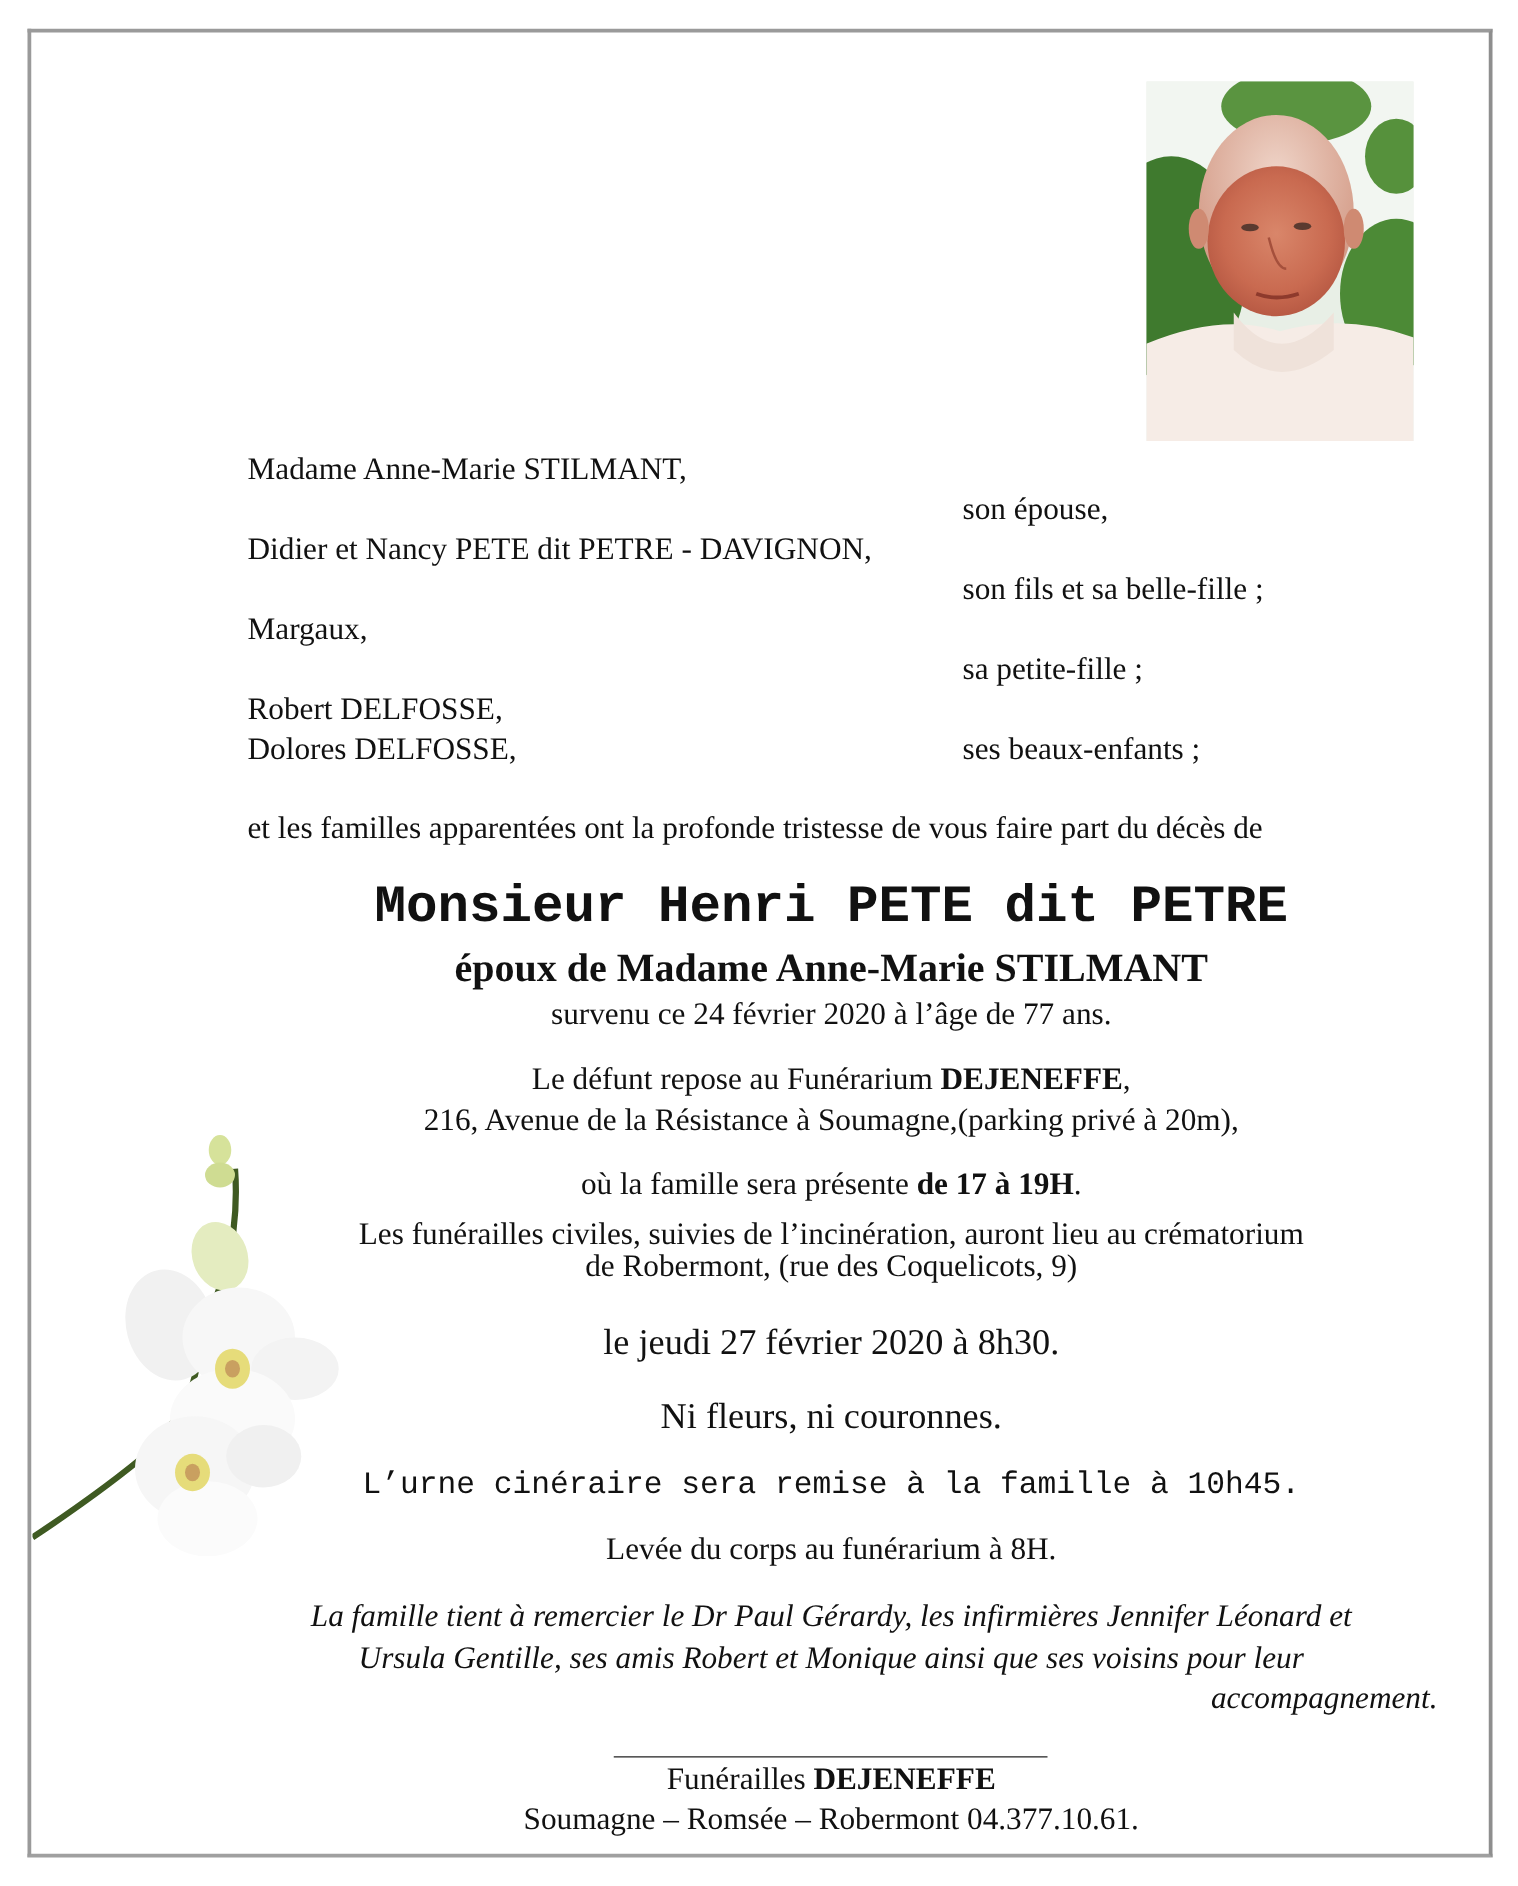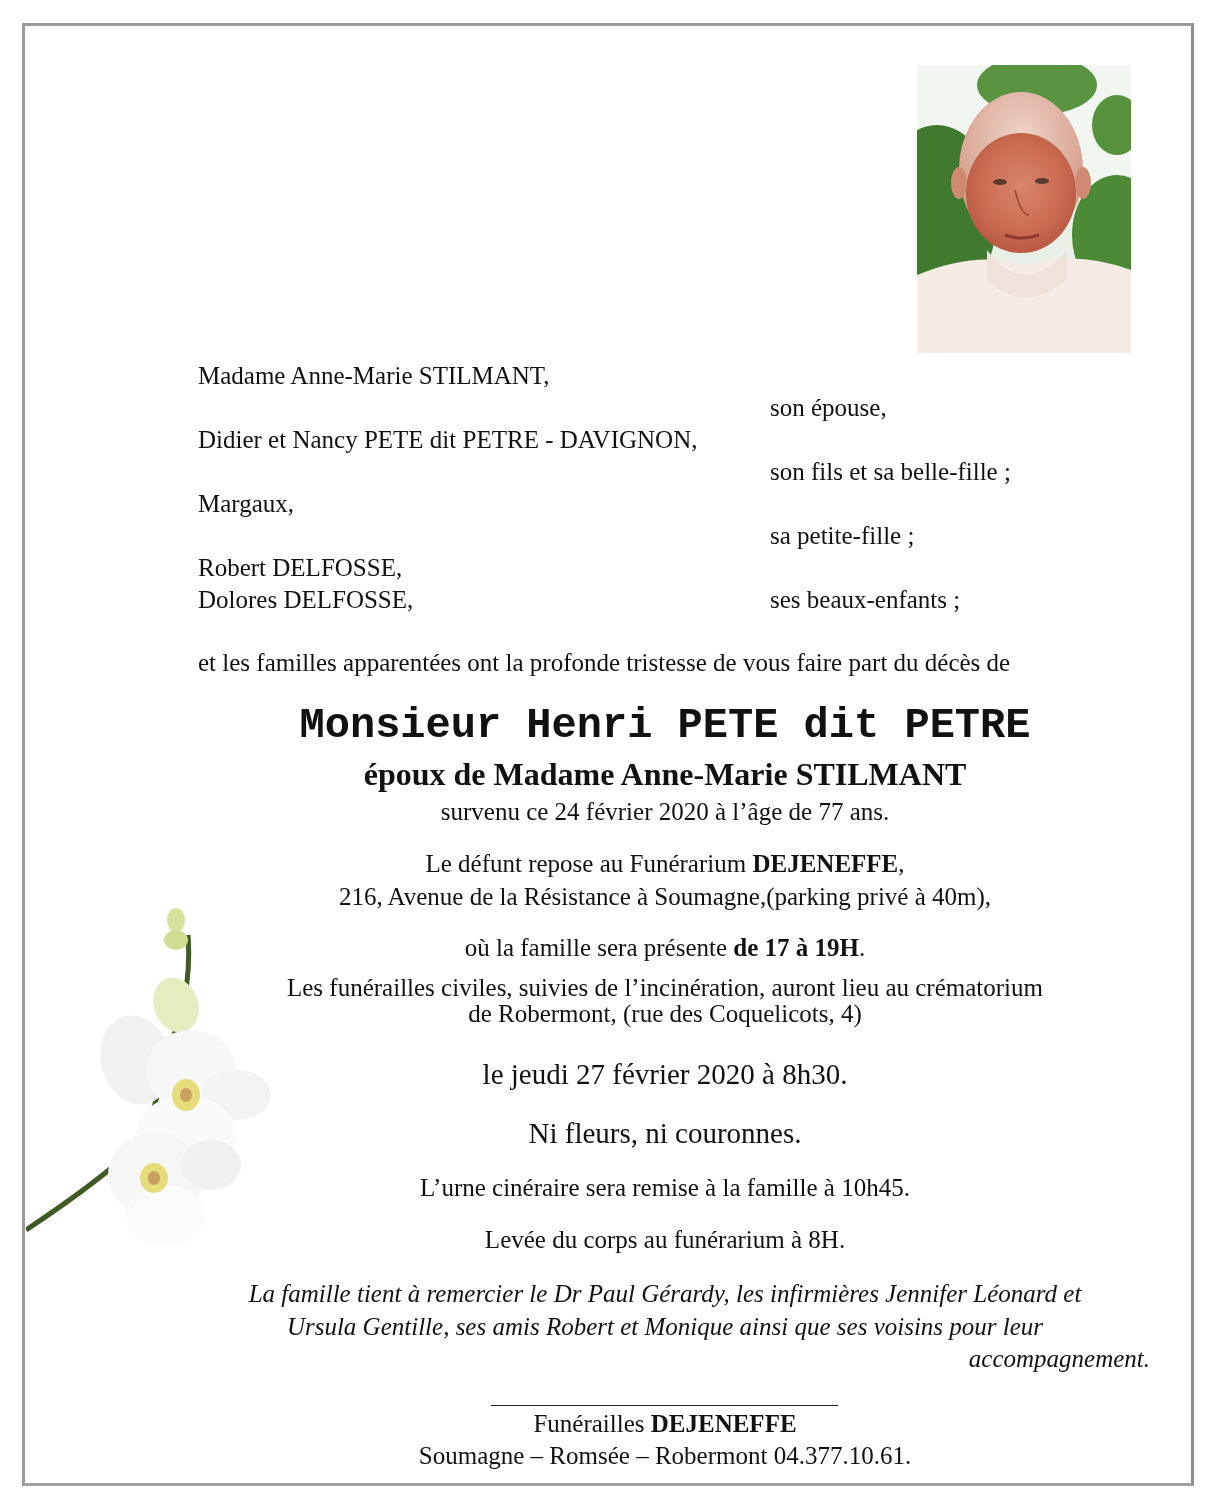--- a/index.html
+++ b/index.html
@@ -66,28 +66,28 @@
 <div class="t" style="left:198px; top:585px;">Dolores DELFOSSE,</div>
 <div class="t" style="left:770px; top:585px;">ses beaux-enfants ;</div>
 
 <div class="t" style="left:198px; top:648px;">et les familles apparentées ont la profonde tristesse de vous faire part du décès de</div>
 
 <div class="center title" style="top:702px;">Monsieur Henri PETE dit PETRE</div>
 <div class="center subtitle" style="top:755px;">époux de Madame Anne-Marie STILMANT</div>
 <div class="center norm" style="top:796px;">survenu ce 24 février 2020 à l’âge de 77 ans.</div>
 
 <div class="center norm" style="top:848px;"><span>Le défunt repose au Funérarium </span><span class="b">DEJENEFFE</span><span>,</span></div>
-<div class="center norm" style="top:881px;">216, Avenue de la Résistance à Soumagne,(parking privé à 40m),</div>
+<div class="center norm" style="top:881px;">216, Avenue de la Résistance à Soumagne,(parking privé à 20m),</div>
 <div class="center norm" style="top:913px;margin-top:19px;"><span>où la famille sera présente </span><span class="b">de 17 à 19H</span><span>.</span></div>
 
 <div class="center norm" style="top:972px;">Les funérailles civiles, suivies de l’incinération, auront lieu au crématorium</div>
-<div class="center norm" style="top:998px;">de Robermont, (rue des Coquelicots, 4)</div>
+<div class="center norm" style="top:998px;">de Robermont, (rue des Coquelicots, 9)</div>
 <div class="center big" style="top:1056px;">le jeudi 27 février 2020 à 8h30.</div>
 <div class="center big" style="top:1115px;">Ni fleurs, ni couronnes.</div>
-<div class="center norm" style="top:1172px;">L’urne cinéraire sera remise à la famille à 10h45.</div>
+<div class="center norm" style="top:1172px;font-family:Liberation Mono, monospace;">L’urne cinéraire sera remise à la famille à 10h45.</div>
 <div class="center norm" style="top:1224px;">Levée du corps au funérarium à 8H.</div>
 
 <div class="center ital" style="top:1277px; left:180px; width:970px;">La famille tient à remercier le Dr Paul Gérardy, les infirmières Jennifer Léonard et</div>
 <div class="center ital" style="top:1310px; left:180px; width:970px;">Ursula Gentille, ses amis Robert et Monique ainsi que ses voisins pour leur</div>
 <div class="center ital" style="top:1342px; left:180px; width:970px;text-align:right;">accompagnement.</div>
 
 <div class="rule"></div>
 <div class="center norm" style="top:1408px;"><span>Funérailles </span><span class="b">DEJENEFFE</span></div>
 <div class="center norm" style="top:1440px;">Soumagne – Romsée – Robermont 04.377.10.61.</div>
 

